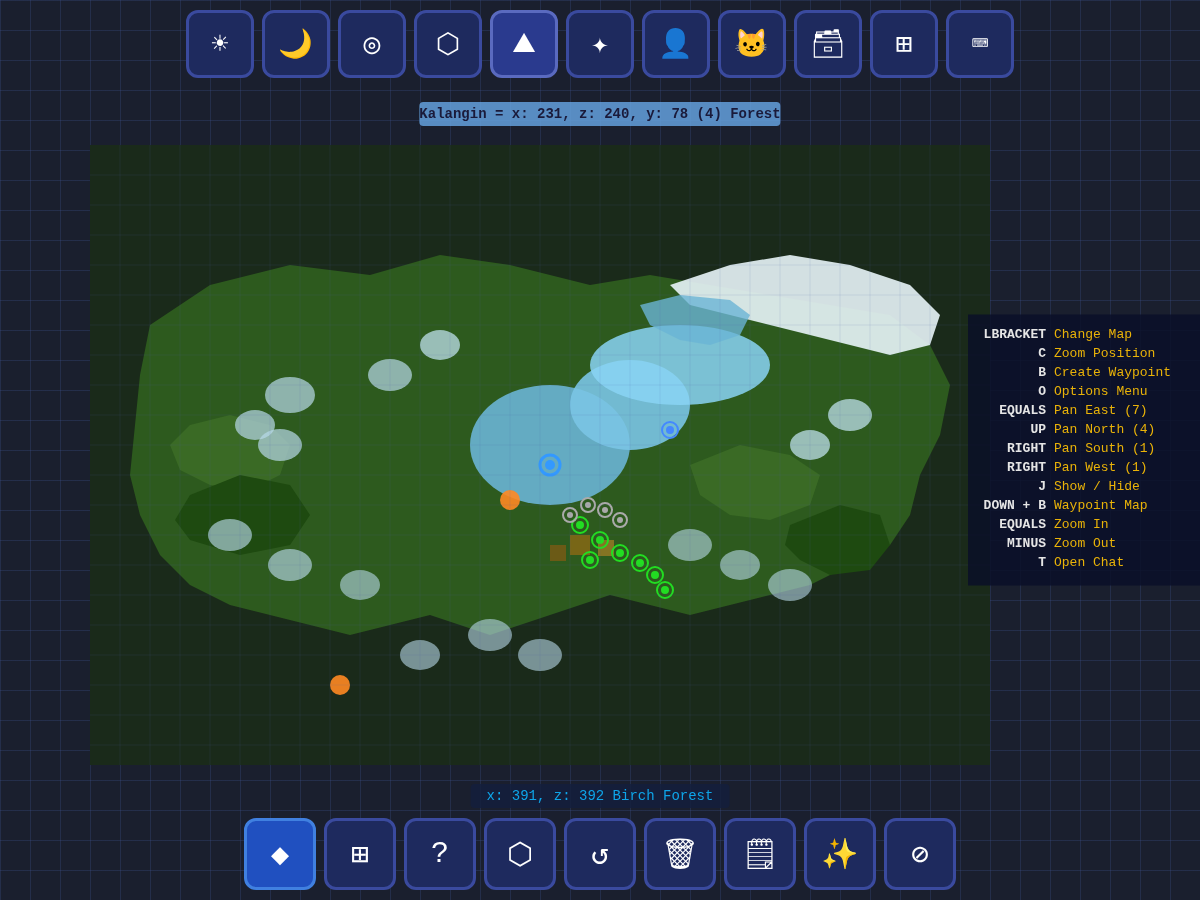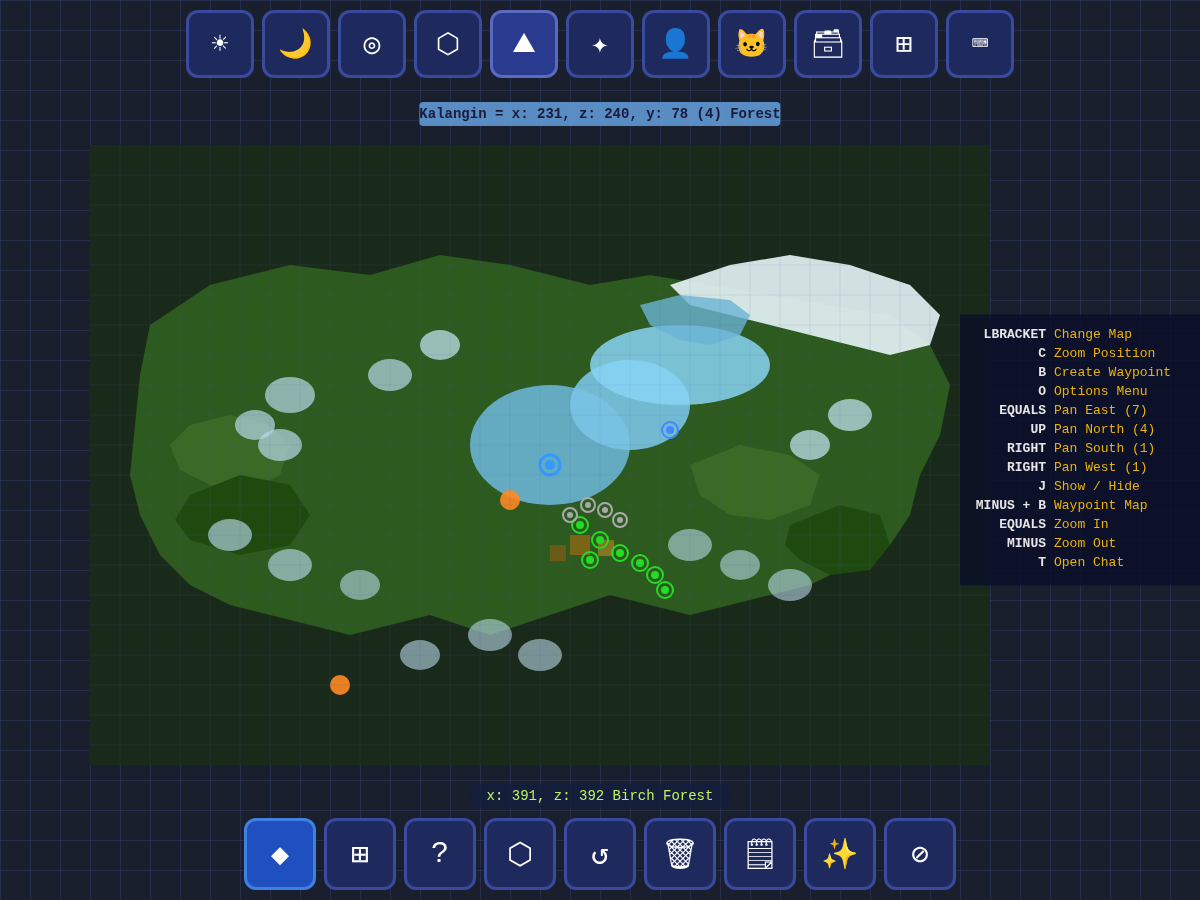--- a/index.html
+++ b/index.html
@@ -81,21 +81,21 @@
       height: 620px;
     }
 
     
     #bottom-coord {
       position: absolute;
       bottom: 92px;
       left: 50%;
       transform: translateX(-50%);
       background: rgba(20, 30, 60, 0.85);
-      color: #bef264;
+      color: #0ea5e9;
       padding: 4px 16px;
       border-radius: 4px;
       font-size: 14px;
       z-index: 10;
       white-space: nowrap;
     }
 
     
     #bottom-toolbar {
       position: absolute;
@@ -372,21 +372,21 @@
     </div>
     <div class="keybind-row">
       <span class="key-name">RIGHT</span>
       <span class="key-desc">Pan West (1)</span>
     </div>
     <div class="keybind-row">
       <span class="key-name">J</span>
       <span class="key-desc">Show / Hide</span>
     </div>
     <div class="keybind-row">
-      <span class="key-name">MINUS + B</span>
+      <span class="key-name">DOWN + B</span>
       <span class="key-desc">Waypoint Map</span>
     </div>
     <div class="keybind-row">
       <span class="key-name">EQUALS</span>
       <span class="key-desc">Zoom In</span>
     </div>
     <div class="keybind-row">
       <span class="key-name">MINUS</span>
       <span class="key-desc">Zoom Out</span>
     </div>

